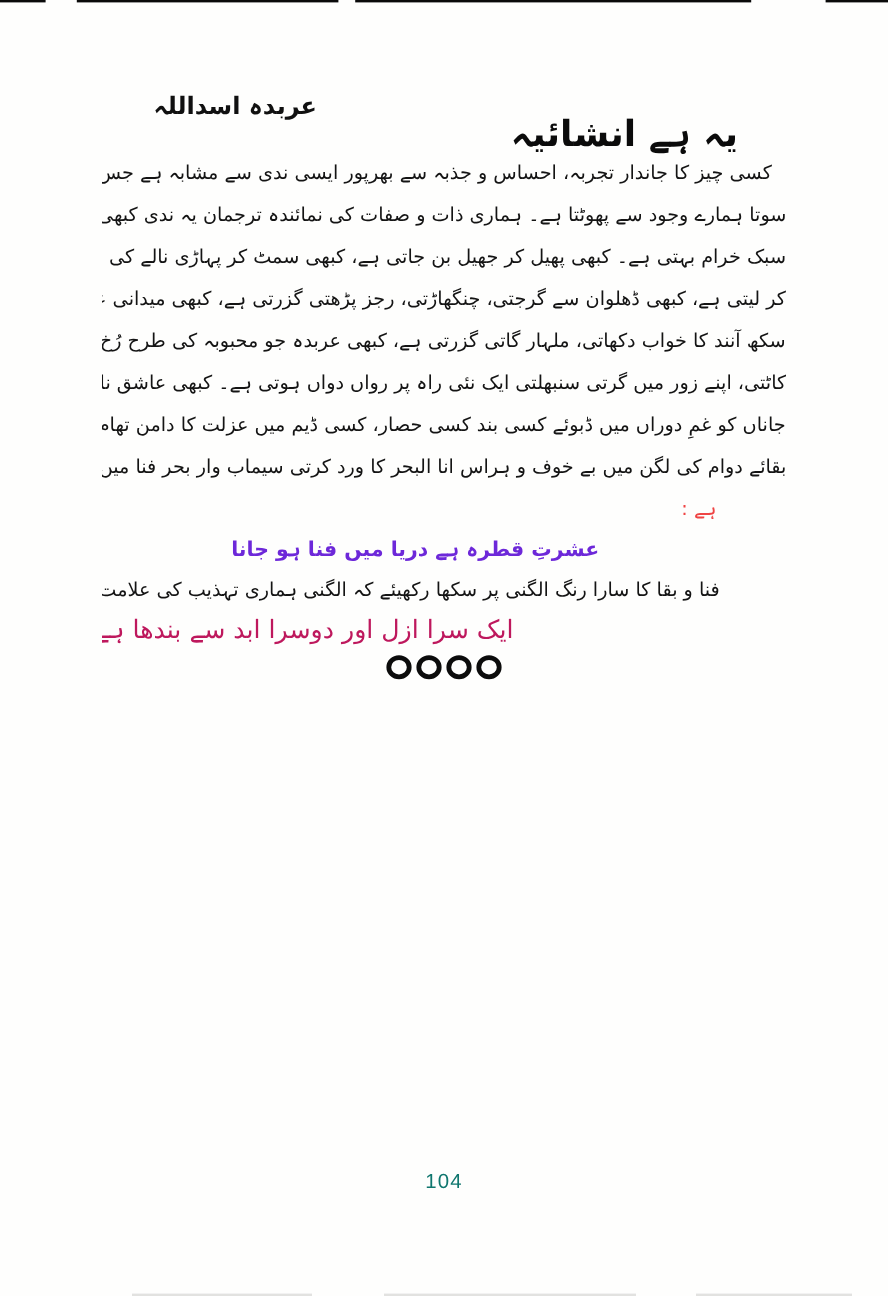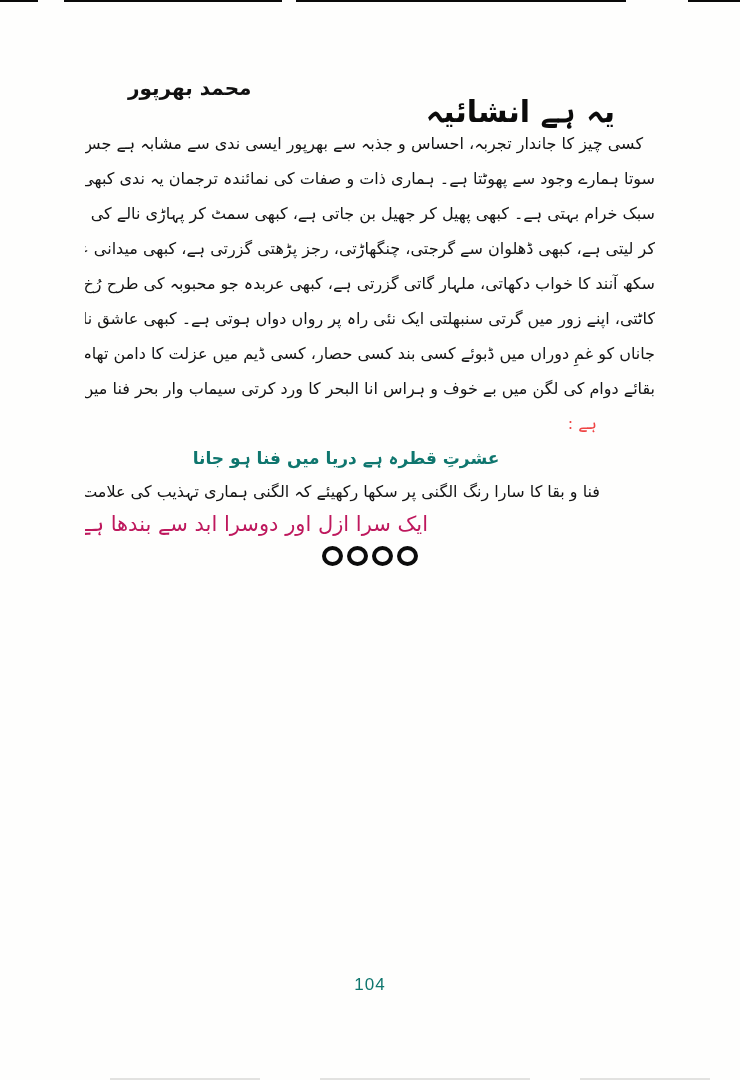--- a/index.html
+++ b/index.html
@@ -42,21 +42,21 @@
   }
   .bline.first{padding-right:12px;}
   .bline-end{
     height:35px;line-height:35px;
     font-size:16px;color:#ef4444;
     text-align:right;padding-right:58px;
     white-space:nowrap;
   }
   .verse{
     height:34px;line-height:34px;
-    font-size:17px;font-weight:bold;color:#0f766e;
+    font-size:17px;font-weight:bold;color:#6d28d9;
     text-align:center;position:relative;left:-24px;
     white-space:nowrap;
   }
   .p2-first{
     height:33px;line-height:33px;
     font-size:16px;color:#141414;
     text-align:right;padding-right:55px;
     white-space:nowrap;overflow:hidden;
   }
   .p2-last{
@@ -95,21 +95,21 @@
 
   <div class="art-top" style="left:0;width:38px"></div>
   <div class="art-top" style="left:64px;width:218px"></div>
   <div class="art-top" style="left:296px;width:330px"></div>
   <div class="art-top" style="left:688px;width:52px"></div>
   <div class="art-bottom" style="left:110px;width:150px"></div>
   <div class="art-bottom" style="left:320px;width:210px"></div>
   <div class="art-bottom" style="left:580px;width:130px"></div>
 
   <div class="hdr-title">یہ ہے انشائیہ</div>
-  <div class="hdr-author">محمد بھرپور</div>
+  <div class="hdr-author">عربدہ اسداللہ</div>
 
   <div class="textblock">
     <div class="bline first">کسی چیز کا جاندار تجربہ، احساس و جذبہ سے بھرپور ایسی ندی سے مشابہ ہے جس کا</div>
     <div class="bline">سوتا ہمارے وجود سے پھوٹتا ہے۔ ہماری ذات و صفات کی نمائندہ ترجمان یہ ندی کبھی تیز گام، کبھی</div>
     <div class="bline">سبک خرام بہتی ہے۔ کبھی پھیل کر جھیل بن جاتی ہے، کبھی سمٹ کر پہاڑی نالے کی شکل اختیار</div>
     <div class="bline">کر لیتی ہے، کبھی ڈھلوان سے گرجتی، چنگھاڑتی، رجز پڑھتی گزرتی ہے، کبھی میدانی علاقے سے</div>
     <div class="bline">سکھ آنند کا خواب دکھاتی، ملہار گاتی گزرتی ہے، کبھی عربدہ جو محبوبہ کی طرح رُخ پھیرتی، کڑاڑے</div>
     <div class="bline">کاٹتی، اپنے زور میں گرتی سنبھلتی ایک نئی راہ پر رواں دواں ہوتی ہے۔ کبھی عاشق ناکام کی طرح غم</div>
     <div class="bline">جاناں کو غمِ دوراں میں ڈبوئے کسی بند کسی حصار، کسی ڈیم میں عزلت کا دامن تھام لیتی ہے اور کبھی</div>
     <div class="bline">بقائے دوام کی لگن میں بے خوف و ہراس انا البحر کا ورد کرتی سیماب وار بحر فنا میں غوطہ زن ہوتی</div>

